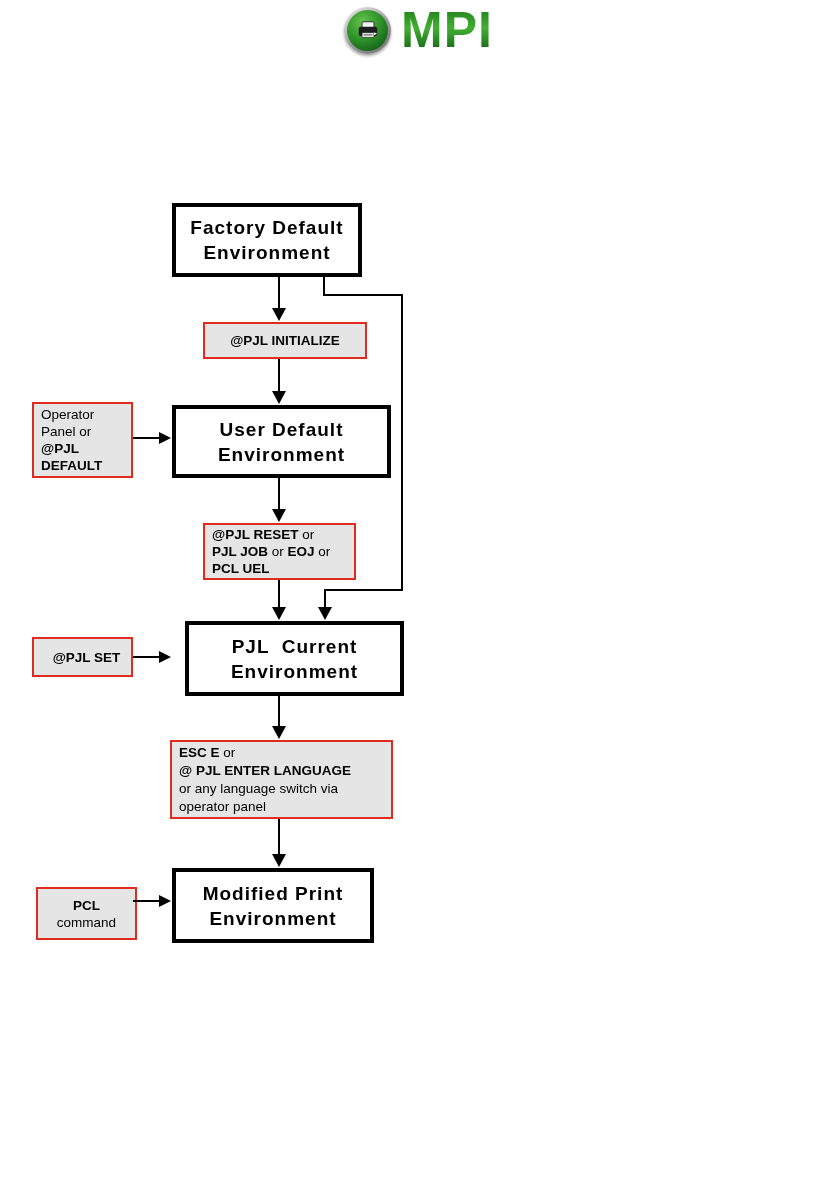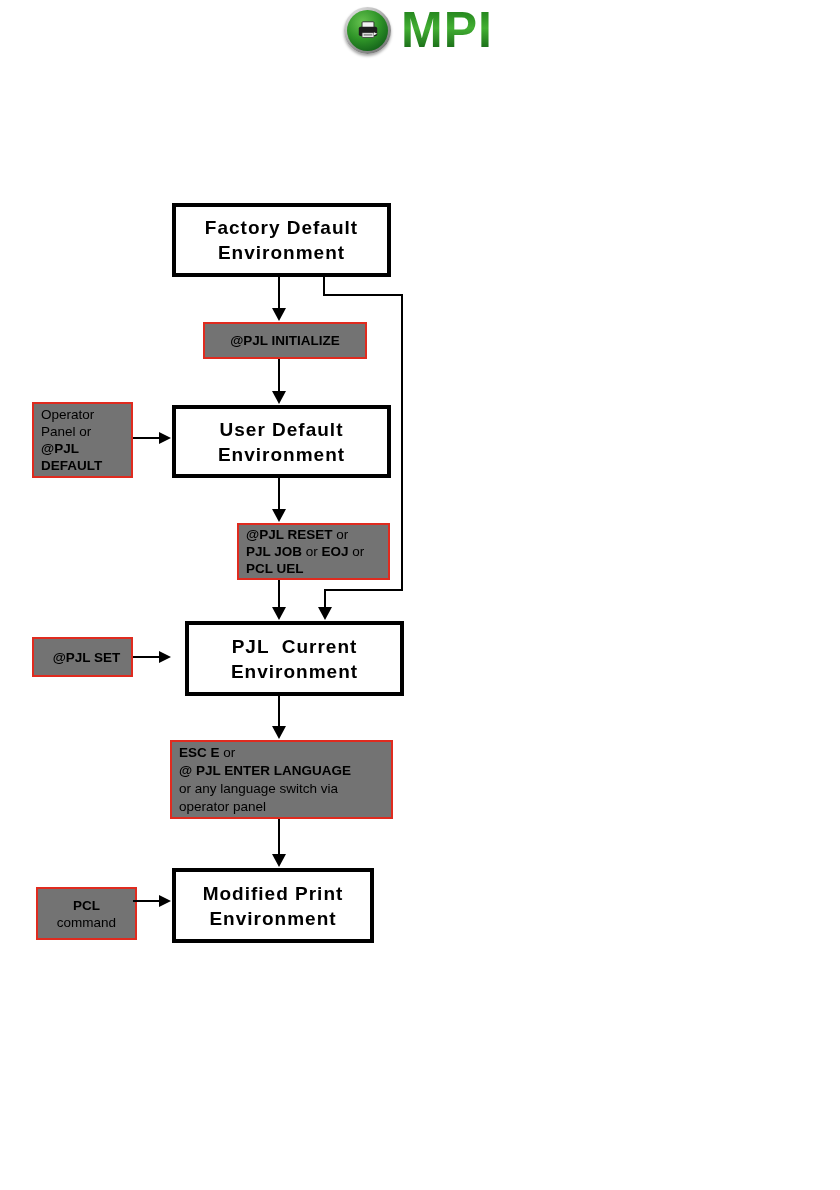--- a/index.html
+++ b/index.html
@@ -26,21 +26,21 @@
     -webkit-background-clip:text;background-clip:text;color:transparent;
   }
   
   .env-box{
     position:absolute;box-sizing:border-box;border:4px solid #000;background:#fff;
     display:flex;flex-direction:column;align-items:center;justify-content:center;
     font-weight:bold;font-size:19px;letter-spacing:1px;text-align:center;line-height:25px;
   }
   .env-line{white-space:pre;}
   .cmd-box{
-    position:absolute;box-sizing:border-box;border:2px solid #e02b1f;background:#737373;
+    position:absolute;box-sizing:border-box;border:2px solid #e02b1f;background:#e5e5e5;
     font-size:13.5px;line-height:17px;
   }
   .cmd-center{display:flex;flex-direction:column;align-items:center;justify-content:center;text-align:center;}
   .cmd-left{display:flex;flex-direction:column;justify-content:center;padding-left:7px;padding-right:16px;}
   .cmd-line{white-space:pre;}
   .b{font-weight:bold;}
   .vline{position:absolute;width:2px;background:#000;}
   .hline{position:absolute;height:2px;background:#000;}
   .arr-d{position:absolute;width:0;height:0;border-left:7px solid transparent;border-right:7px solid transparent;border-top:13px solid #000;}
   .arr-r{position:absolute;width:0;height:0;border-top:6px solid transparent;border-bottom:6px solid transparent;border-left:12px solid #000;}
@@ -58,21 +58,21 @@
         <rect x="8" y="15" width="8" height="1.2" fill="#777"></rect>
         <path d="M17.5 13.2 l3 1.4 -3 1.4 z" fill="#f5f5f5"></path>
       </svg>
     </div>
   </div>
   <div class="logo-text">MPI</div>
 </div>
 
 <div>
 
-  <div class="env-box" style="left:172px;top:203px;width:219px;height:74px;">
+  <div class="env-box" style="left:172px;top:203px;width:190px;height:74px;">
     <div class="env-line">Factory Default</div>
     <div class="env-line">Environment</div>
   </div>
 
   <div class="vline" style="left:278px;top:277px;height:32px;"></div>
   <div class="arr-d" style="left:272px;top:308px;"></div>
 
   <div class="vline" style="left:323px;top:277px;height:19px;"></div>
   <div class="hline" style="left:323px;top:294px;width:80px;"></div>
   <div class="vline" style="left:401px;top:294px;height:297px;"></div>
@@ -98,21 +98,21 @@
   <div class="arr-r" style="left:159px;top:432px;"></div>
 
   <div class="env-box" style="left:172px;top:405px;width:219px;height:73px;">
     <div class="env-line">User Default</div>
     <div class="env-line">Environment</div>
   </div>
 
   <div class="vline" style="left:278px;top:478px;height:32px;"></div>
   <div class="arr-d" style="left:272px;top:509px;"></div>
 
-  <div class="cmd-box cmd-left" style="left:203px;top:523px;width:153px;height:57px;line-height:17px;margin-left:34px;">
+  <div class="cmd-box cmd-left" style="left:203px;top:523px;width:153px;height:57px;line-height:17px;">
     <div class="cmd-line"><span class="b">@PJL RESET</span><span> or</span></div>
     <div class="cmd-line"><span class="b">PJL JOB</span><span> or </span><span class="b">EOJ</span><span> or</span></div>
     <div class="cmd-line"><span class="b">PCL UEL</span></div>
   </div>
 
   <div class="vline" style="left:278px;top:580px;height:28px;"></div>
   <div class="arr-d" style="left:272px;top:607px;"></div>
 
   <div class="cmd-box cmd-center b" style="left:32px;top:637px;width:101px;height:40px;padding-left:8px;">
     <div class="cmd-line">@PJL SET</div>

